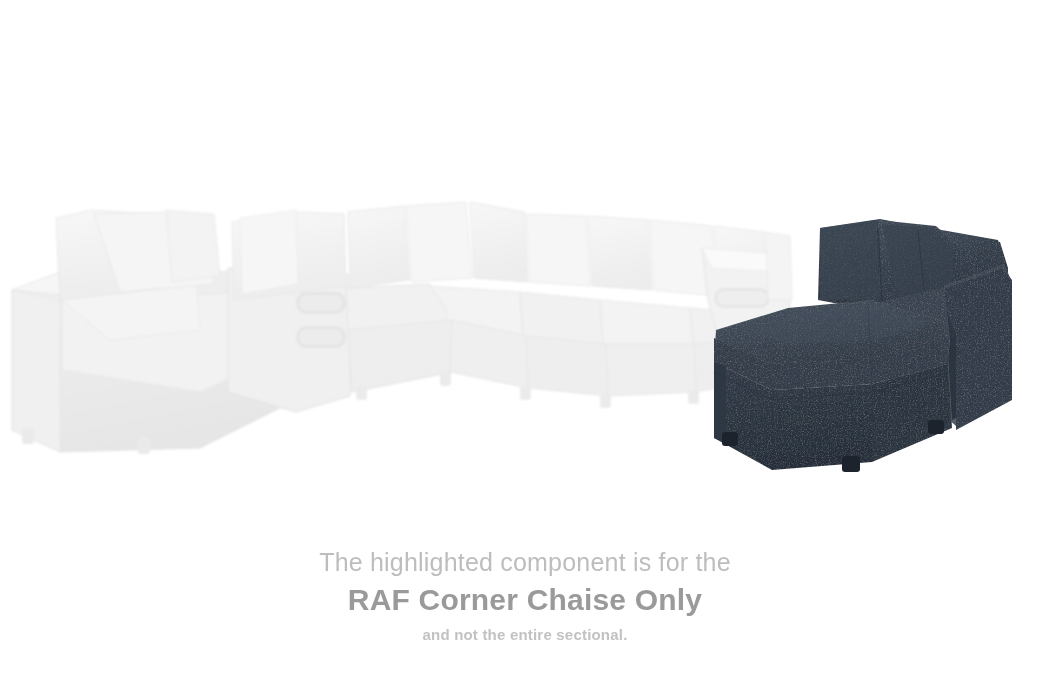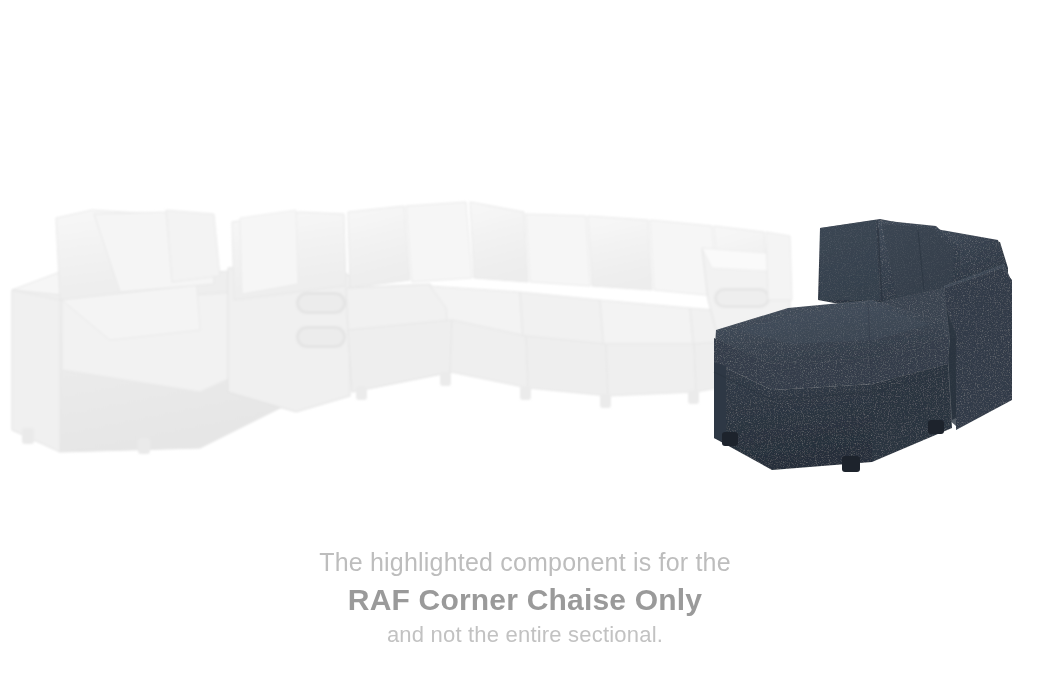--- a/index.html
+++ b/index.html
@@ -42,22 +42,22 @@
   .caption-line-2 {
     font-size: 30px;
     font-weight: bold;
     color: #9a9a9a;
     line-height: 41px;
     letter-spacing: 0.2px;
     white-space: nowrap;
     text-align: center;
   }
   .caption-line-3 {
-    font-size: 22px;
-    font-weight: normal;
+    font-size: 15px;
+    font-weight: bold;
     color: #c2c2c2;
     line-height: 30px;
     letter-spacing: 0.2px;
     white-space: nowrap;
   }
 </style>
 </head>
 <body>
 
 <div id="stage">

